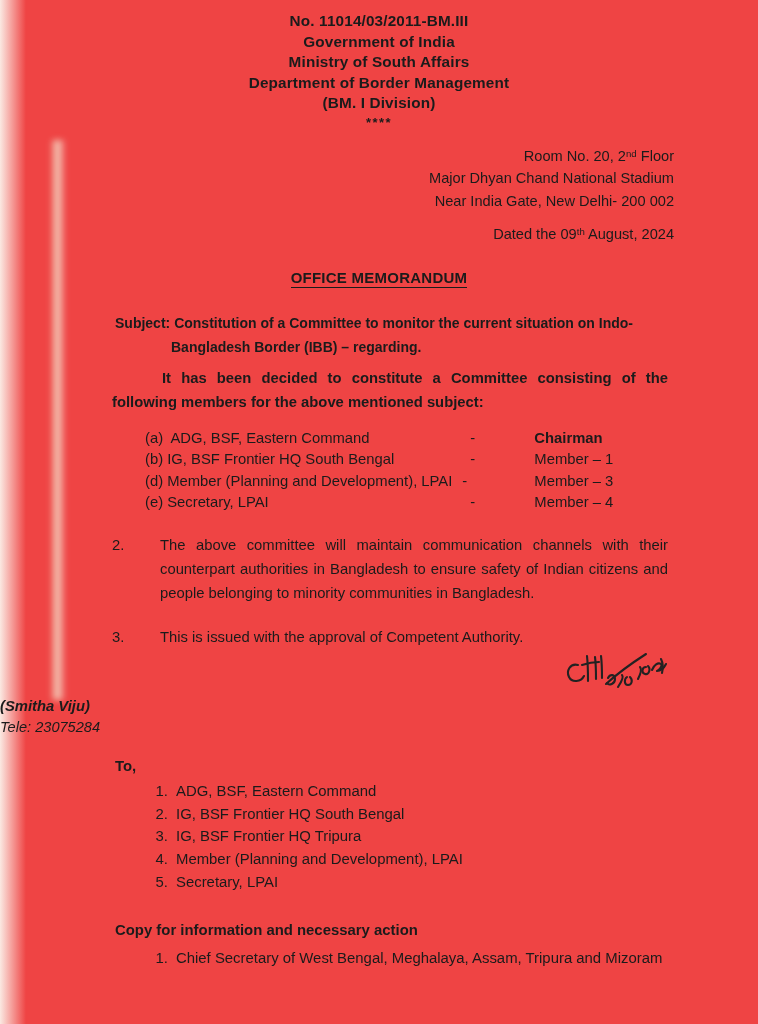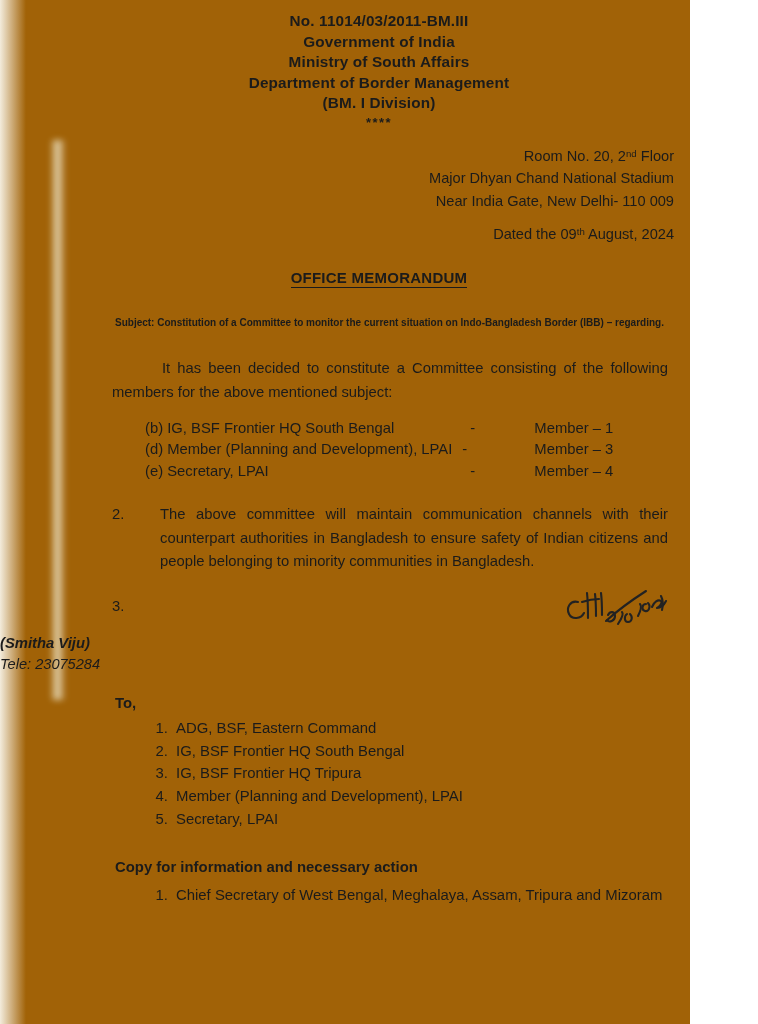--- a/index.html
+++ b/index.html
@@ -7,23 +7,23 @@
     margin: 0;
     padding: 0;
     background: #ffffff;
   }
   body {
     font-family: "Liberation Sans", sans-serif;
     color: #1b1b1b;
   }
   .page {
     position: relative;
-    width: 690px;
+    width: 758px;
     height: 1024px;
-    background: #a16207;
+    background: #ef4444;
     overflow: hidden;
   }
   
   .scan-streak {
     position: absolute;
     left: 50px;
     top: 140px;
     width: 16px;
     height: 560px;
     background: linear-gradient(to right,
@@ -101,40 +101,41 @@
     letter-spacing: 0.25px;
   }
   .om-title span {
     border-bottom: 1.7px solid #1b1b1b;
     padding-bottom: 1px;
   }
 
   
   .subject {
     margin: 25px 90px 0 115px;
-    font-size: 10px;
+    font-size: 14px;
     font-weight: bold;
     line-height: 24px;
     text-indent: 0;
     padding-left: 56px;
   }
   .subject .lead {
     margin-left: -56px;
   }
 
   
   .para {
     margin: 0 90px 0 112px;
     font-size: 14.8px;
     line-height: 23.6px;
     text-align: justify;
   }
   .para-first {
-    margin-top: 22px;
+    margin-top: 8px;
     text-indent: 50px;
+    font-weight: bold;
   }
   .para-num {
     position: relative;
     margin-top: 21px;
     padding-left: 48px;
   }
   .para-num .num {
     position: absolute;
     left: 0;
     top: 0;
@@ -239,33 +240,38 @@
       <div>Government of India</div>
       <div>Ministry of South Affairs</div>
       <div>Department of Border Management</div>
       <div>(BM. I Division)</div>
       <div class="stars">****</div>
     </div>
 
     <div class="address">
       <div><span>Room No. 20, 2</span><sup>nd</sup><span> Floor</span></div>
       <div>Major Dhyan Chand National Stadium</div>
-      <div>Near India Gate, New Delhi- 110 009</div>
+      <div>Near India Gate, New Delhi- 200 002</div>
     </div>
 
     <div class="dated"><span>Dated the 09</span><sup>th</sup><span> August, 2024</span></div>
 
     <div class="om-title"><span>OFFICE MEMORANDUM</span></div>
 
     <div class="subject"><span class="lead">Subject:</span> <span>Constitution of a Committee to monitor the current situation on Indo-Bangladesh Border (IBB) – regarding.</span></div>
 
     <div class="para para-first">It has been decided to constitute a Committee consisting of the following members for the above mentioned subject:</div>
 
     <table class="members">
       <tbody>
+        <tr>
+          <td class="c-name"><span>(a)</span>&nbsp; <span>ADG, BSF, Eastern Command</span></td>
+          <td class="c-dash">-</td>
+          <td class="c-role bold">Chairman</td>
+        </tr>
         <tr>
           <td class="c-name"><span>(b)</span> <span>IG, BSF Frontier HQ South Bengal</span></td>
           <td class="c-dash">-</td>
           <td class="c-role">Member – 1</td>
         </tr>
         <tr>
           <td class="c-name"><span>(d)</span> <span>Member (Planning and Development), LPAI</span></td>
           <td class="c-dash tight">-</td>
           <td class="c-role">Member – 3</td>
         </tr>
@@ -275,21 +281,21 @@
           <td class="c-role">Member – 4</td>
         </tr>
       </tbody>
     </table>
 
     <div class="para para-num">
       <span class="num">2.</span><span>The above committee will maintain communication channels with their counterpart authorities in Bangladesh to ensure safety of Indian citizens and people belonging to minority communities in Bangladesh.</span>
     </div>
 
     <div class="para para-num">
-      <span class="num">3.</span>
+      <span class="num">3.</span><span>This is issued with the approval of Competent Authority.</span>
     </div>
 
     <div class="sign-wrap">
       <svg class="sig-mark" viewBox="0 0 110 46">
         <g fill="none" stroke="#222" stroke-width="2.1" stroke-linecap="round" stroke-linejoin="round">
           <path d="M16 14 C8 12, 4 20, 7 26 C10 32, 19 31, 22 25"></path>
           <path d="M25 5 C26 14, 26 22, 26 30"></path>
           <path d="M20 14 C26 12, 32 11, 37 11"></path>
           <path d="M33 6 C34 14, 34 21, 34 28"></path>
           <path d="M39 5 C40 13, 40 20, 40 27"></path>

